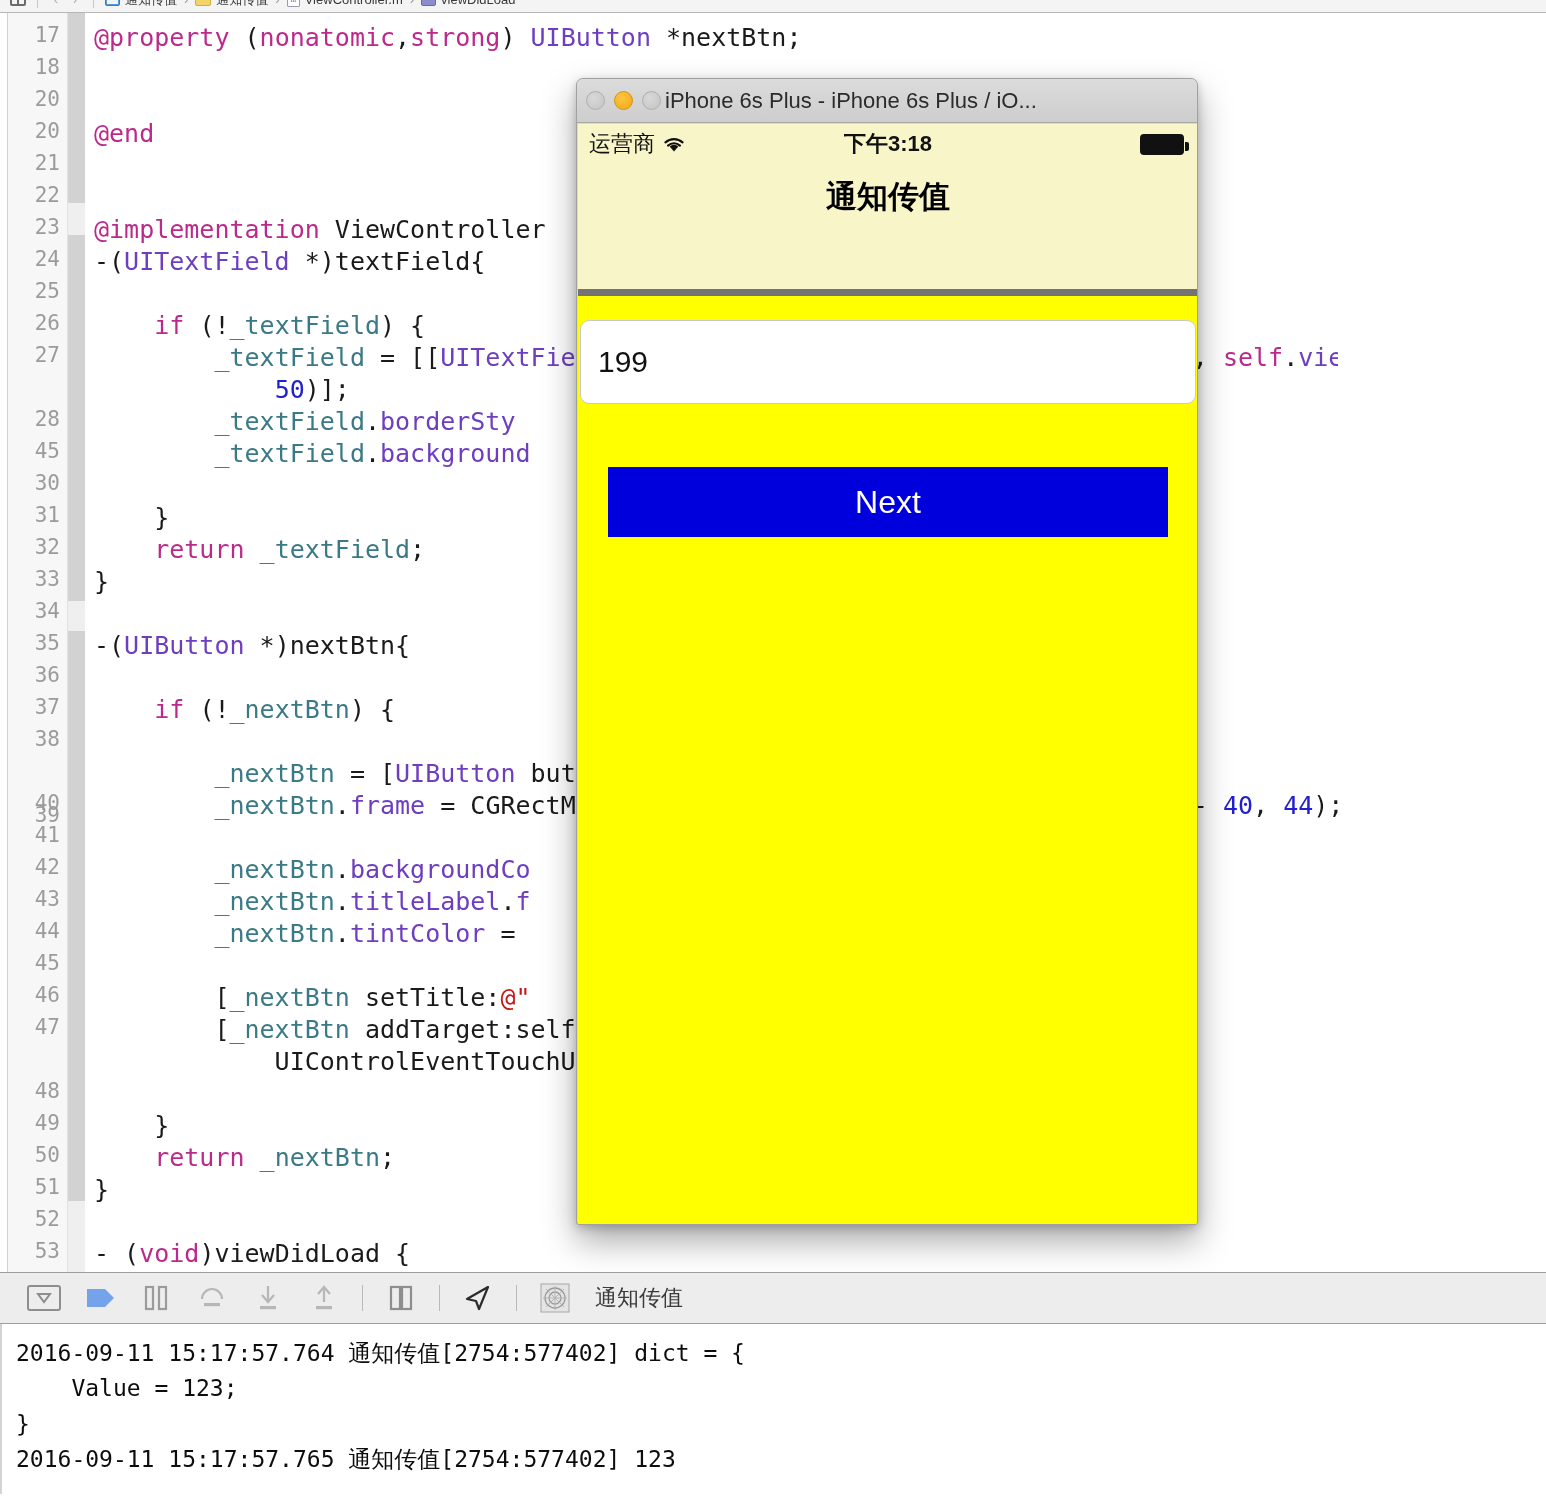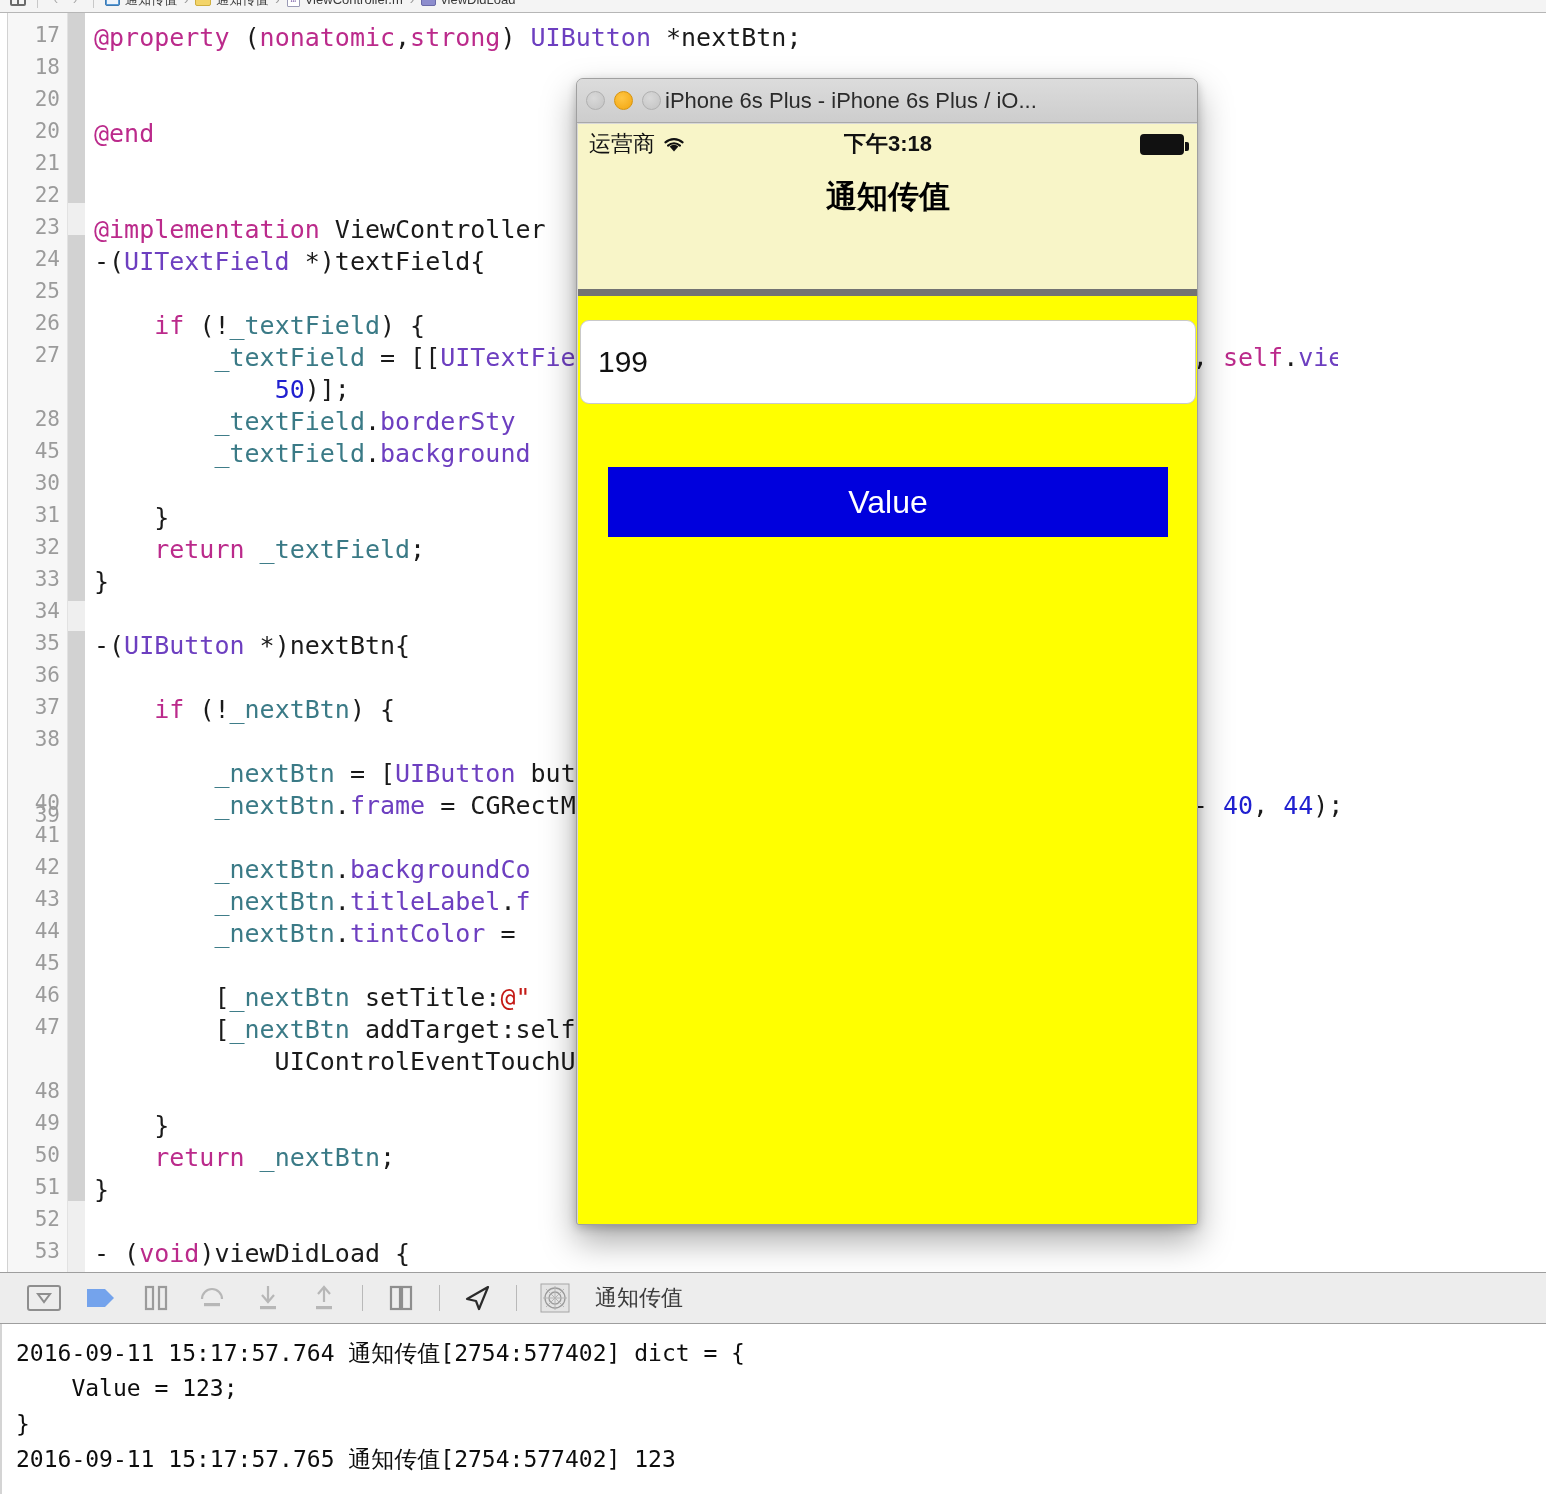--- a/index.html
+++ b/index.html
@@ -267,21 +267,21 @@
         <span id="sb-battery"></span>
       </div>
       <div id="ios-navtitle">通知传值</div>
     </div>
 
     <div id="ios-textfield">
       <span>199</span>
     </div>
 
     <div id="ios-nextbtn">
-      <span>Value</span>
+      <span>Next</span>
     </div>
   </div>
 </div>
 
 <div id="debug-bar">
   <span class="dbtn">
     <svg width="34" height="26" viewBox="0 0 34 26">
       <rect x="1" y="1" width="32" height="24" rx="2" fill="none" stroke="#8e8e8e" stroke-width="2"></rect>
       <path d="M11 9 L23 9 L17 17 Z" fill="none" stroke="#8e8e8e" stroke-width="2"></path>
     </svg>

